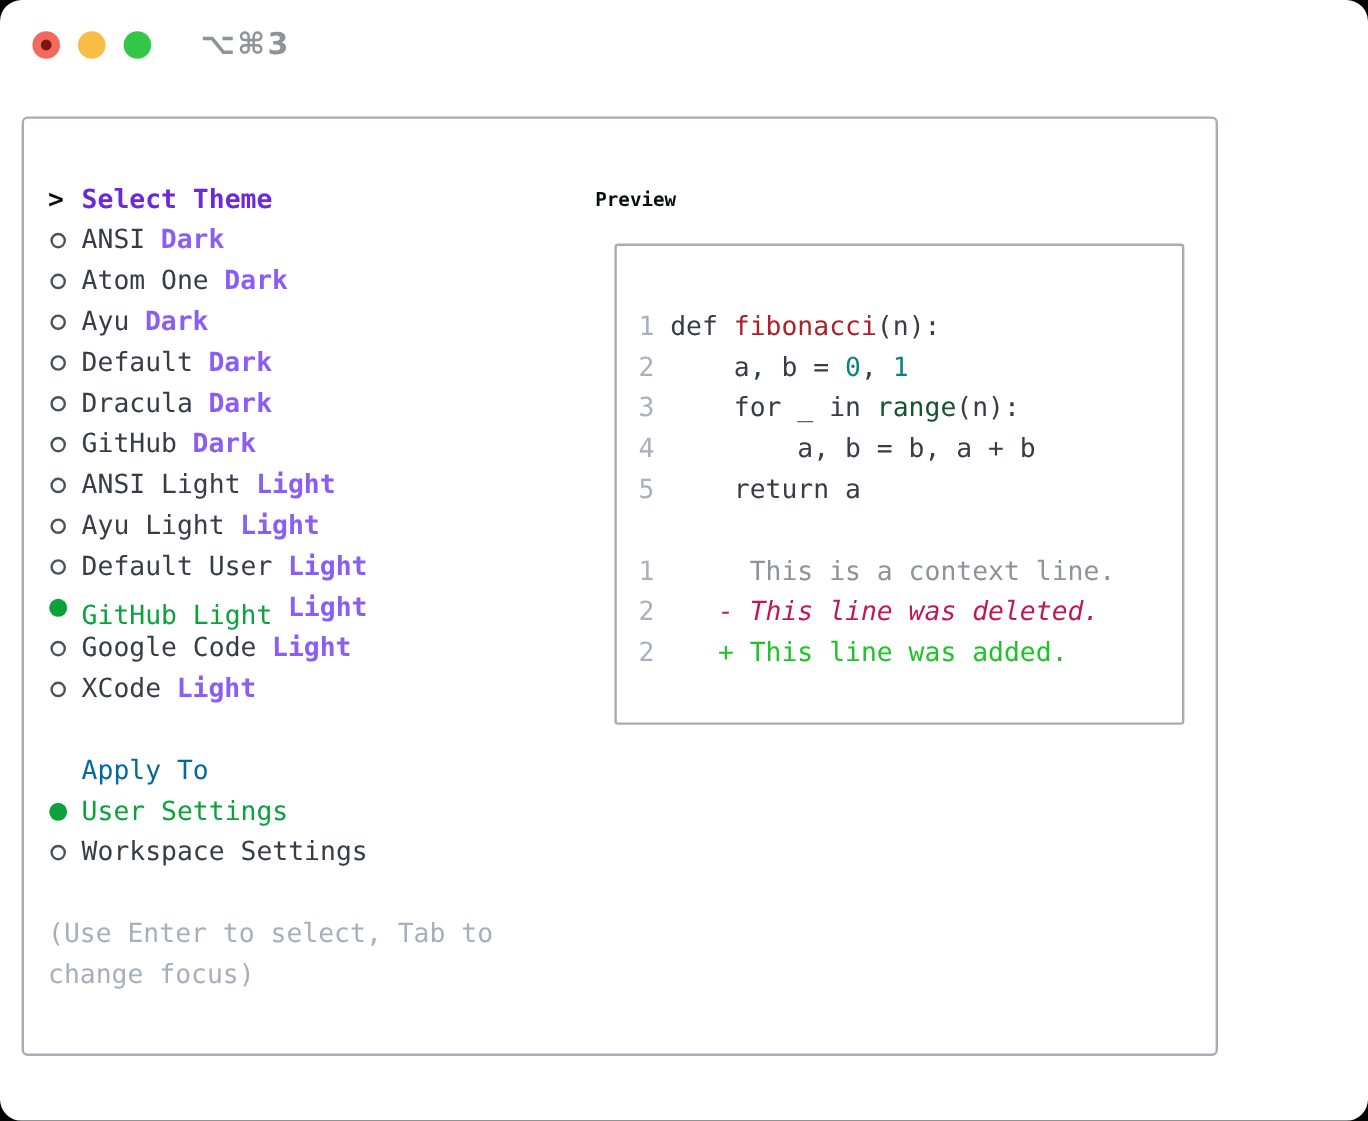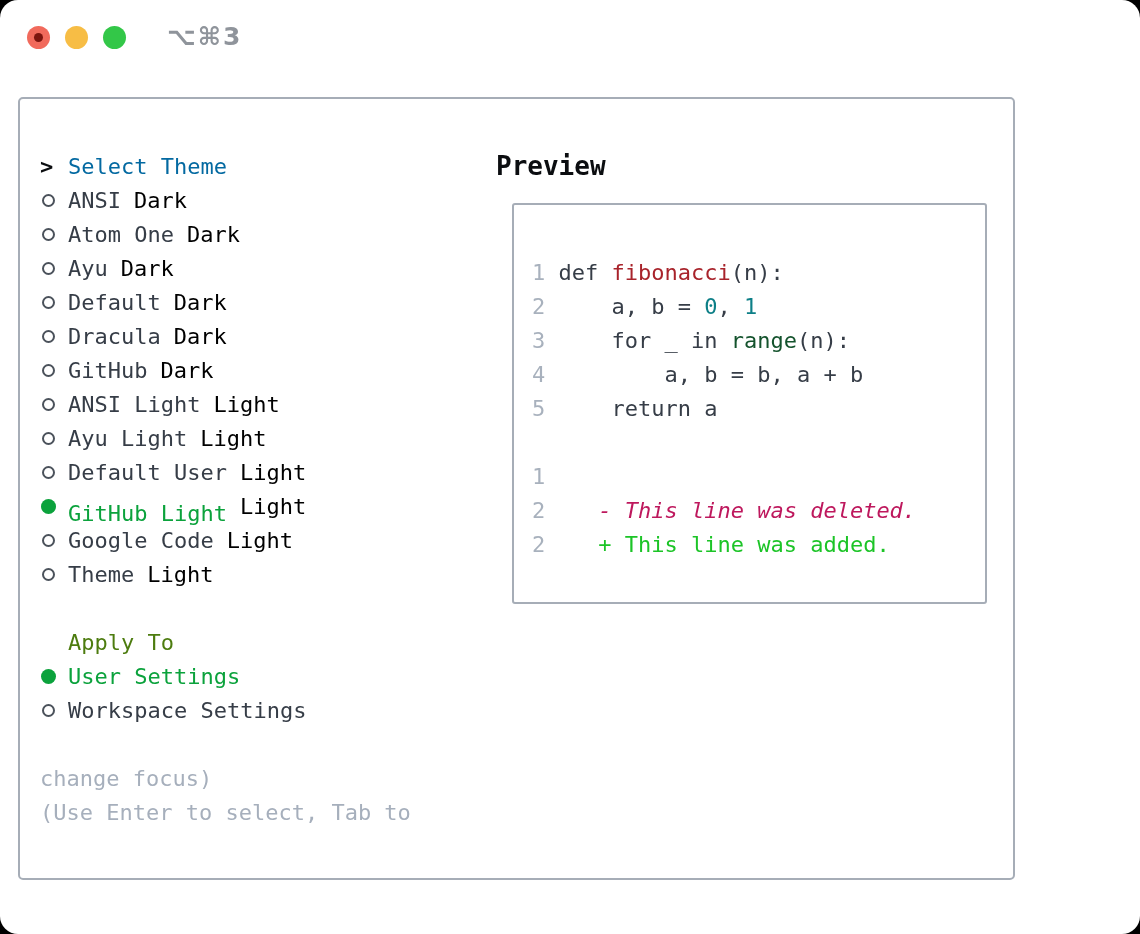--- a/index.html
+++ b/index.html
@@ -23,33 +23,33 @@
       border:2px solid #a6adb7;border-radius:5px;box-sizing:border-box;background:#fff;}
 
   
   .left-col{position:absolute;left:20px;top:50px;font-size:22px;}
   .row{display:flex;align-items:center;height:34px;white-space:pre;}
   .bullet-cell{width:28px;display:flex;align-items:center;flex:none;}
   .radio{width:13px;height:13px;border-radius:50%;box-sizing:border-box;
       border:2px solid #4b525b;margin-left:2px;}
   .radio.on{border:none;background:#0ba23c;width:15px;height:15px;margin-left:1px;}
   .prompt{font-weight:bold;color:#0b0d10;}
-  .hdr{font-weight:normal;color:#0369a1;}
+  .hdr{font-weight:bold;color:#6d28d9;}
   .theme-name{color:#363d47;text-align:center;}
   .theme-name.sel{color:#0ba23c;margin-top:14px;}
-  .variant{color:#000000;margin-left:13px;}
-  .apply-hdr{color:#4d7c0f;}
+  .variant{color:#8b5cf6;margin-left:13px;font-weight:bold;}
+  .apply-hdr{color:#0369a1;}
   .opt-label{color:#363d47;}
   .opt-label.sel{color:#0ba23c;}
   .hint{color:#a6afbc;}
   .spacer{height:34px;}
 
   
   .preview-title{position:absolute;left:476px;top:50px;height:34px;display:flex;
-      align-items:center;font-size:26px;font-weight:bold;color:#0b0d10;}
+      align-items:center;font-size:16px;font-weight:bold;color:#0b0d10;}
   .preview-box{position:absolute;left:492px;top:104px;width:475px;height:401px;
       border:2px solid #a6adb7;border-radius:3px;box-sizing:border-box;background:#fff;}
   .code{position:absolute;left:18px;top:50px;font-size:22px;}
   .code-line{height:34px;display:flex;align-items:center;white-space:pre;}
   .lnum{color:#a8b1bd;display:inline-block;min-width:13.25px;}
   .tok-code{color:#363d47;}
   .tok-func{color:#a8232b;}
   .tok-num{color:#0d7f87;}
   .tok-builtin{color:#14532d;}
   .tok-context{color:#8d939a;}
@@ -81,55 +81,55 @@
           <div class="row"><span class="bullet-cell"><span class="radio"></span></span><span class="theme-name">Atom One</span><span class="variant">Dark</span></div>
           <div class="row"><span class="bullet-cell"><span class="radio"></span></span><span class="theme-name">Ayu</span><span class="variant">Dark</span></div>
           <div class="row"><span class="bullet-cell"><span class="radio"></span></span><span class="theme-name">Default</span><span class="variant">Dark</span></div>
           <div class="row"><span class="bullet-cell"><span class="radio"></span></span><span class="theme-name">Dracula</span><span class="variant">Dark</span></div>
           <div class="row"><span class="bullet-cell"><span class="radio"></span></span><span class="theme-name">GitHub</span><span class="variant">Dark</span></div>
           <div class="row"><span class="bullet-cell"><span class="radio"></span></span><span class="theme-name">ANSI Light</span><span class="variant">Light</span></div>
           <div class="row"><span class="bullet-cell"><span class="radio"></span></span><span class="theme-name">Ayu Light</span><span class="variant">Light</span></div>
           <div class="row"><span class="bullet-cell"><span class="radio"></span></span><span class="theme-name">Default User</span><span class="variant">Light</span></div>
           <div class="row"><span class="bullet-cell"><span class="radio on"></span></span><span class="theme-name sel">GitHub Light</span><span class="variant">Light</span></div>
           <div class="row"><span class="bullet-cell"><span class="radio"></span></span><span class="theme-name">Google Code</span><span class="variant">Light</span></div>
-          <div class="row"><span class="bullet-cell"><span class="radio"></span></span><span class="theme-name">Theme</span><span class="variant">Light</span></div>
+          <div class="row"><span class="bullet-cell"><span class="radio"></span></span><span class="theme-name">XCode</span><span class="variant">Light</span></div>
         </div>
 
       <div class="spacer"></div>
 
       <div class="row">
         <span class="bullet-cell"></span>
         <span class="apply-hdr">Apply To</span>
       </div>
 
       <div id="apply-options">
           <div class="row"><span class="bullet-cell"><span class="radio on"></span></span><span class="opt-label sel">User Settings</span></div>
           <div class="row"><span class="bullet-cell"><span class="radio"></span></span><span class="opt-label">Workspace Settings</span></div>
         </div>
 
       <div class="spacer"></div>
 
       <div class="row">
-        <span class="hint">change focus)</span>
+        <span class="hint">(Use Enter to select, Tab to</span>
       </div>
       <div class="row">
-        <span class="hint">(Use Enter to select, Tab to</span>
+        <span class="hint">change focus)</span>
       </div>
     </div>
 
     <div class="preview-title">Preview</div>
 
     <div class="preview-box">
       <div class="code" id="preview-code">
           <div class="code-line"><span class="lnum">1</span><span class="tok-code"> def </span><span class="tok-func">fibonacci</span><span class="tok-code">(n):</span></div>
           <div class="code-line"><span class="lnum">2</span><span class="tok-code">     a, b = </span><span class="tok-num">0</span><span class="tok-code">, </span><span class="tok-num">1</span></div>
           <div class="code-line"><span class="lnum">3</span><span class="tok-code">     for _ in </span><span class="tok-builtin">range</span><span class="tok-code">(n):</span></div>
           <div class="code-line"><span class="lnum">4</span><span class="tok-code">         a, b = b, a + b</span></div>
           <div class="code-line"><span class="lnum">5</span><span class="tok-code">     return a</span></div>
           <div class="code-line"><span class="lnum"></span></div>
-          <div class="code-line"><span class="lnum">1</span></div>
+          <div class="code-line"><span class="lnum">1</span><span class="tok-context">      This is a context line.</span></div>
           <div class="code-line"><span class="lnum">2</span><span class="tok-deleted">    - This line was deleted.</span></div>
           <div class="code-line"><span class="lnum">2</span><span class="tok-added">    + This line was added.</span></div>
         </div>
     </div>
 
   </div>
 </div>
 
 </body></html>

